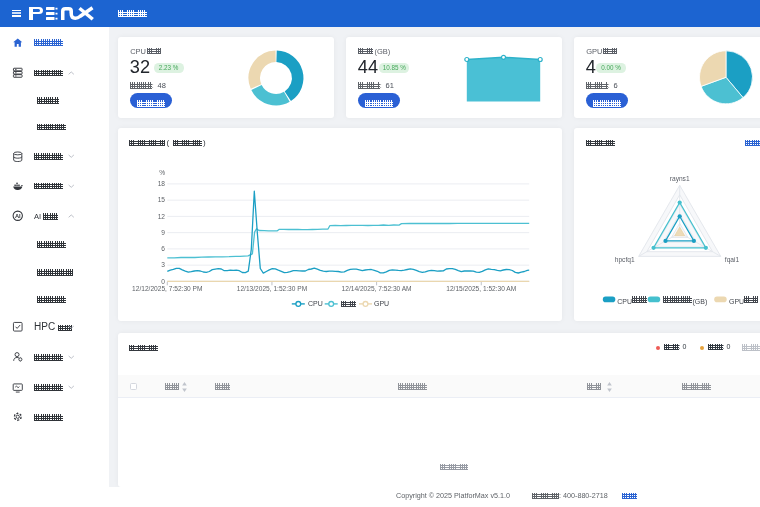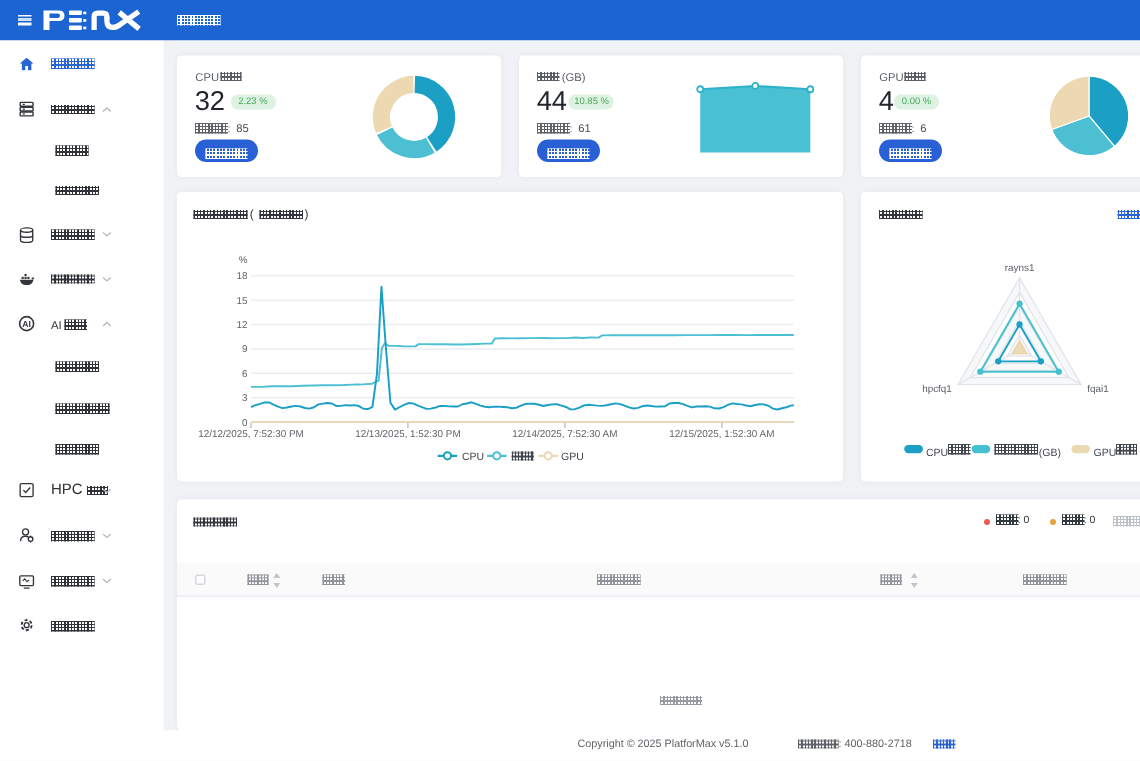--- a/index.html
+++ b/index.html
@@ -142,21 +142,21 @@
   </div>
 </div>
 
 <div class="abs" style="left:108.7px;top:27px;width:651.3px;height:459.5px;background:#f0f2f5"></div>
 
 <div class="card" id="c1" style="left:118px;top:37.3px;width:216px;height:80.4px">
   <span class="abs" style="left:12.2px;top:9.3px;font-size:7.5px;color:#5a5e66">CPU</span>
     <span class="z abs" style="left:28.8px;top:10.6px;width:14.5px;color:#5a5e66"></span>
   <div class="num">32</div>
   <div class="tag" style="left:35.6px;width:30px">2.23 %</div>
-  <div class="alloc"><span class="z" style="width:21.5px"></span>: &nbsp;<span style="font-size:7.5px;color:#494e57">85</span></div>
+  <div class="alloc"><span class="z" style="width:21.5px"></span>: &nbsp;<span style="font-size:7.5px;color:#494e57">48</span></div>
   <div class="btn"><span class="z" style="width:27.5px;color:#fff"></span></div>
   <svg class="abs" style="left:127.5px;top:10.7px" width="60" height="60" viewBox="0 0 60 60" fill="none">
     <path d="M30.57 8.31 A21.7 21.7 0 0 1 41.82 48.20" stroke="#1b9fc4" stroke-width="11.5"></path>
     <path d="M40.85 48.79 A21.7 21.7 0 0 1 10.50 39.51" stroke="#4cc0d2" stroke-width="11.5"></path>
     <path d="M10.03 38.48 A21.7 21.7 0 0 1 29.62 8.30" stroke="#ecd8b1" stroke-width="11.5"></path>
   </svg>
 </div>
 <div class="card" id="c2" style="left:346px;top:37.3px;width:216px;height:80.4px">
   <span class="z abs" style="left:12.2px;top:10.6px;width:14.5px;color:#5a5e66"></span>
     <span class="abs" style="left:28.5px;top:9.3px;font-size:7.5px;color:#5a5e66">(GB)</span>
@@ -295,16 +295,16 @@
     <svg class="abs" style="left:489.3px;top:6.5px" width="5" height="10" viewBox="0 0 5 10">
         <path d="M2.5 0 L4.8 3.4 H0.2 Z" fill="#c0c4cc"></path>
         <path d="M2.5 10 L0.2 6.6 H4.8 Z" fill="#c0c4cc"></path>
       </svg>
     <span class="z abs" style="left:564.2px;top:8.2px;width:29px;color:#909399"></span>
   </div>
   <span class="z abs" style="left:322px;top:130.7px;width:28px;color:#969aa3"></span>
 </div>
 
 <div class="abs" id="foot" style="left:0;top:486.5px;width:760px;height:20.5px;background:#fff">
-  <div class="abs" style="left:385px;top:4.6px;font-size:7.2px;color:#5f6368;white-space:nowrap">Copyright © 2025 PlatforMax v5.1.0</div>
+  <div class="abs" style="left:396px;top:4.6px;font-size:7.2px;color:#5f6368;white-space:nowrap">Copyright © 2025 PlatforMax v5.1.0</div>
   <div class="abs" style="left:532px;top:4.6px;font-size:7.2px;color:#5f6368;white-space:nowrap"><span class="z" style="width:27px"></span>: 400-880-2718</div>
   <span class="z abs" style="left:622px;top:6px;width:15px;color:#2a63d2"></span>
 </div>
 
 </body></html>

